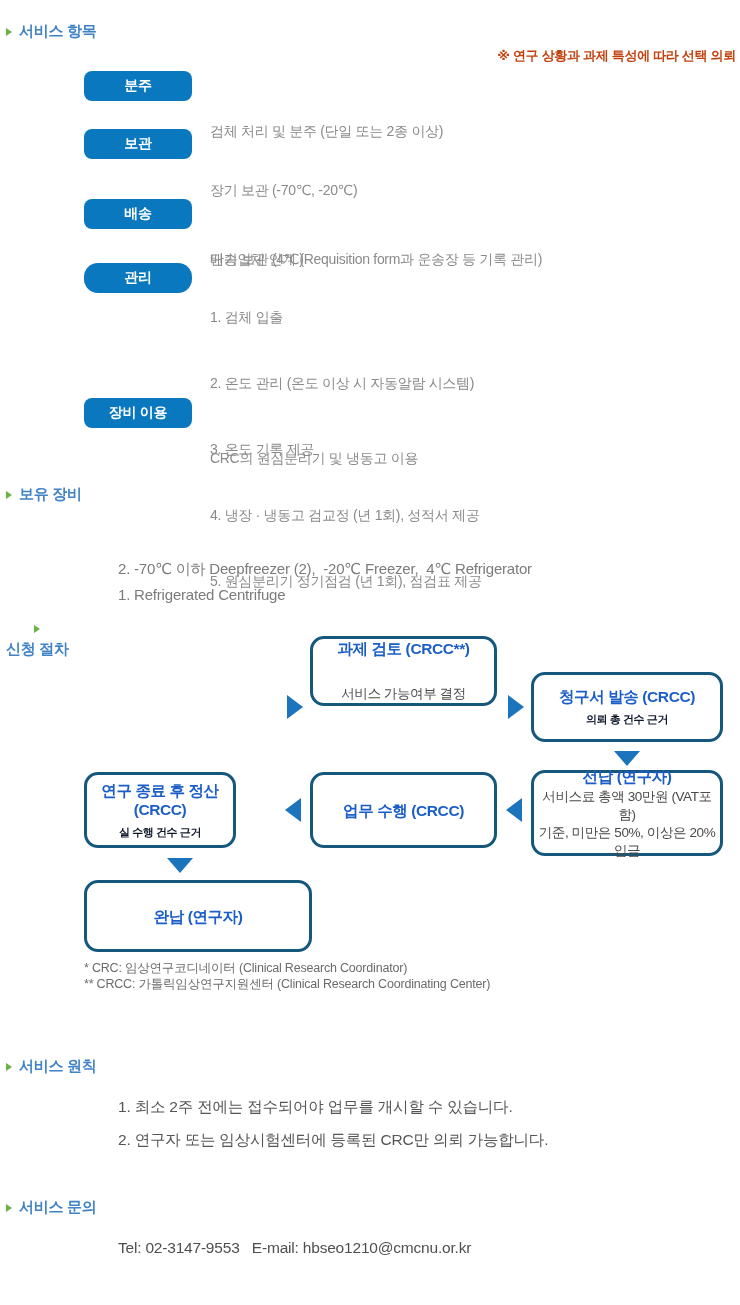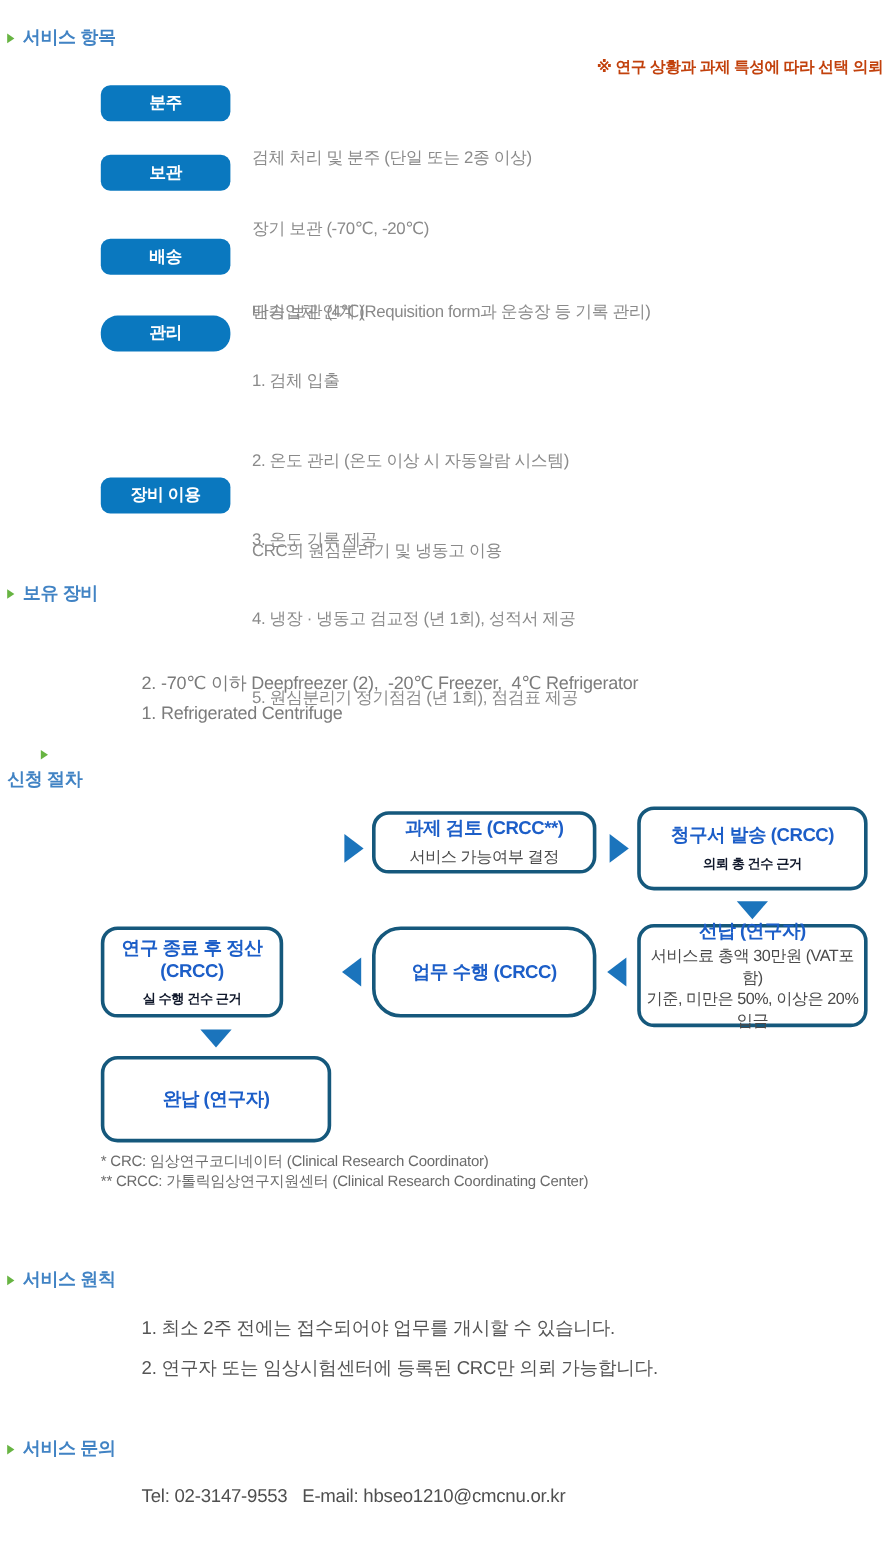--- a/index.html
+++ b/index.html
@@ -79,50 +79,50 @@
   </div>
   <div class="equip-item" style="top:542px;margin-top:44px;">1. Refrigerated Centrifuge</div>
   <div class="equip-item" style="top:560px;">2. -70℃ 이하 Deepfreezer (2),  -20℃ Freezer,  4℃ Refrigerator</div>
 
   <div class="sec" style="top:625px;flex-direction:column;">
     <span class="bullet"></span>
     <span class="sec-label">신청 절차</span>
   </div>
 
   <div class="arrow-r" style="left:287px;top:695px;"></div>
-  <div class="fbox" style="left:310px;top:676px;width:187px;height:52px;">
+  <div class="fbox" style="left:310px;top:636px;width:187px;height:70px;justify-content:space-between;">
     <div class="ftitle">과제 검토 (CRCC**)</div>
     <div class="fsub">서비스 가능여부 결정</div>
   </div>
   <div class="arrow-r" style="left:508px;top:695px;"></div>
   <div class="fbox" style="left:531px;top:672px;width:192px;height:70px;">
     <div class="ftitle">청구서 발송 (CRCC)</div>
     <div class="fred">의뢰 총 건수 근거</div>
   </div>
 
   <div class="arrow-d" style="left:614px;top:751px;"></div>
 
   <div class="fbox" style="left:84px;top:772px;width:152px;height:76px;">
     <div class="ftitle">연구 종료 후 정산 (CRCC)</div>
     <div class="fred">실 수행 건수 근거</div>
   </div>
   <div class="arrow-l" style="left:285px;top:798px;"></div>
-  <div class="fbox" style="left:310px;top:772px;width:187px;height:76px;border-radius:24px;">
+  <div class="fbox" style="left:310px;top:772px;width:187px;height:76px;">
     <div class="ftitle">업무 수행 (CRCC)</div>
   </div>
   <div class="arrow-l" style="left:506px;top:798px;"></div>
   <div class="fbox" style="left:531px;top:770px;width:192px;height:86px;">
     <div class="ftitle">선납 (연구자)</div>
     <div class="fsub tight">서비스료 총액 30만원 (VAT포함)</div>
     <div class="fsub" style="margin-top:0;">기준, 미만은 50%, 이상은 20% 입금</div>
   </div>
 
   <div class="arrow-d" style="left:167px;top:858px;"></div>
 
-  <div class="fbox" style="left:84px;top:880px;width:192px;height:72px;">
+  <div class="fbox" style="left:84px;top:880px;width:228px;height:72px;">
     <div class="ftitle">완납 (연구자)</div>
   </div>
 
   <div class="footnote" style="top:960px;">* CRC: 임상연구코디네이터  (Clinical Research Coordinator)</div>
   <div class="footnote" style="top:976px;">** CRCC: 가톨릭임상연구지원센터 (Clinical Research Coordinating Center)</div>
 
   <div class="sec" style="top:1057px;">
     <span class="bullet"></span>
     <span class="sec-label">서비스 원칙</span>
   </div>

